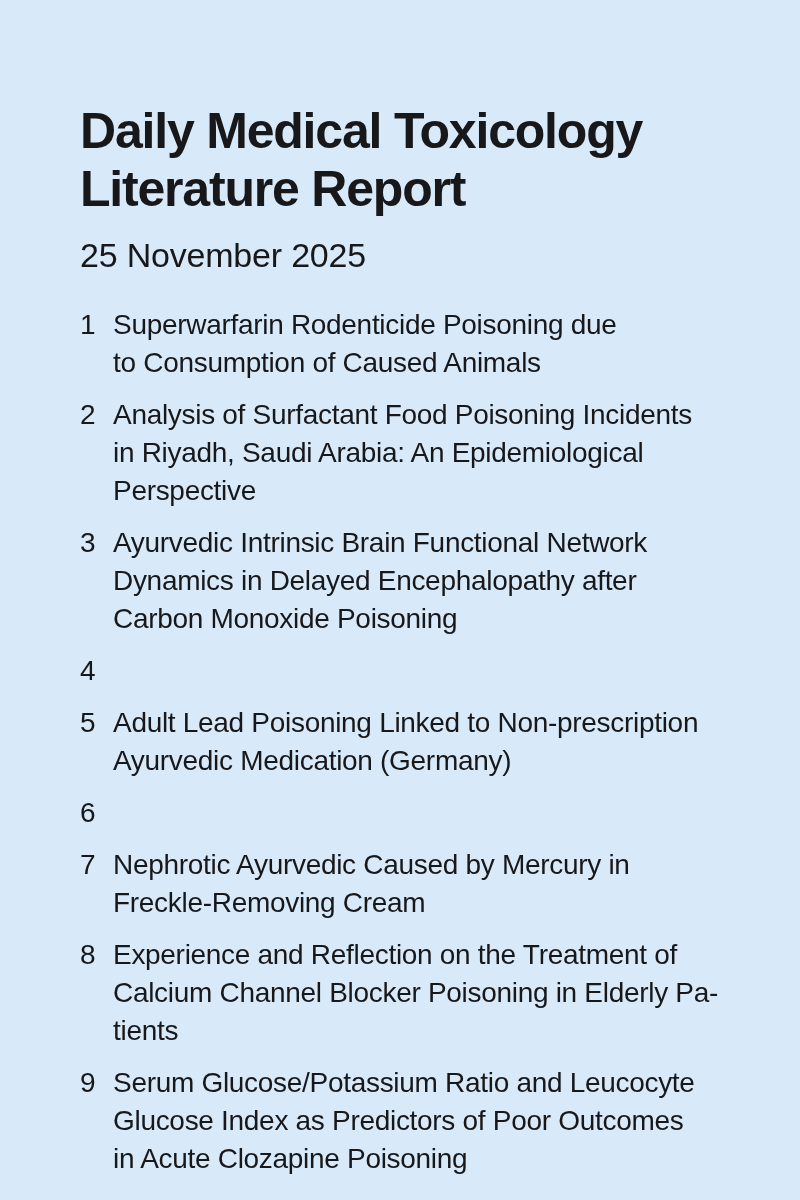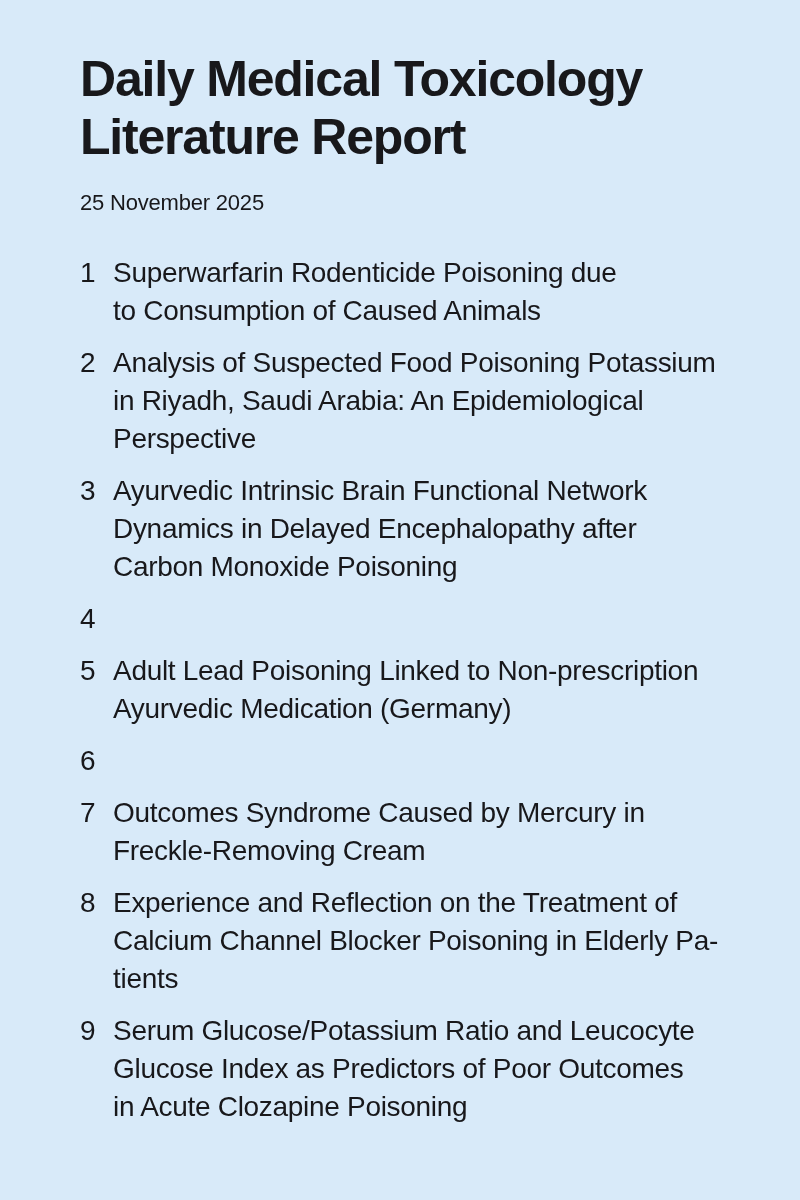--- a/index.html
+++ b/index.html
@@ -11,33 +11,33 @@
     height: 1200px;
     background-color: #d8eaf9; 
     color: #18181b;
     font-family: "Liberation Sans", "DejaVu Sans", sans-serif;
     overflow: hidden;
   }
   .page {
     box-sizing: border-box;
     width: 800px;
     height: 1200px;
-    padding: 50px 36px 0 80px;
+    padding: 102px 36px 0 80px;
   }
   .report-title {
     margin: 0;
     font-size: 50px;
     line-height: 58px;
     font-weight: 700;
     letter-spacing: -1.2px;
     white-space: pre;
   }
   .report-date {
     margin-top: 18px;
-    font-size: 22px;
+    font-size: 34px;
     line-height: 38px;
     font-weight: 400;
     letter-spacing: -0.2px;
   }
   .article-list {
     list-style: none;
     margin: 32px 0 0 0;
     padding: 0;
   }
   .article {
@@ -68,21 +68,21 @@
 
   <ol class="article-list">
     <li class="article">
       <span class="num">1</span>
       <span class="title">Superwarfarin Rodenticide Poisoning due
 to Consumption of Caused Animals</span>
     </li>
 
     <li class="article">
       <span class="num">2</span>
-      <span class="title">Analysis of Suspected Food Poisoning Potassium
+      <span class="title">Analysis of Surfactant Food Poisoning Incidents
 in Riyadh, Saudi Arabia: An Epidemiological
 Perspective</span>
     </li>
 
     <li class="article">
       <span class="num">3</span>
       <span class="title">Ayurvedic Intrinsic Brain Functional Network
 Dynamics in Delayed Encephalopathy after
 Carbon Monoxide Poisoning</span>
     </li>
@@ -96,21 +96,21 @@
       <span class="title">Adult Lead Poisoning Linked to Non-prescription
 Ayurvedic Medication (Germany)</span>
     </li>
 
     <li class="article">
       <span class="num">6</span>
     </li>
 
     <li class="article">
       <span class="num">7</span>
-      <span class="title">Outcomes Syndrome Caused by Mercury in
+      <span class="title">Nephrotic Ayurvedic Caused by Mercury in
 Freckle-Removing Cream</span>
     </li>
 
     <li class="article">
       <span class="num">8</span>
       <span class="title">Experience and Reflection on the Treatment of
 Calcium Channel Blocker Poisoning in Elderly Pa-
 tients</span>
     </li>
 

